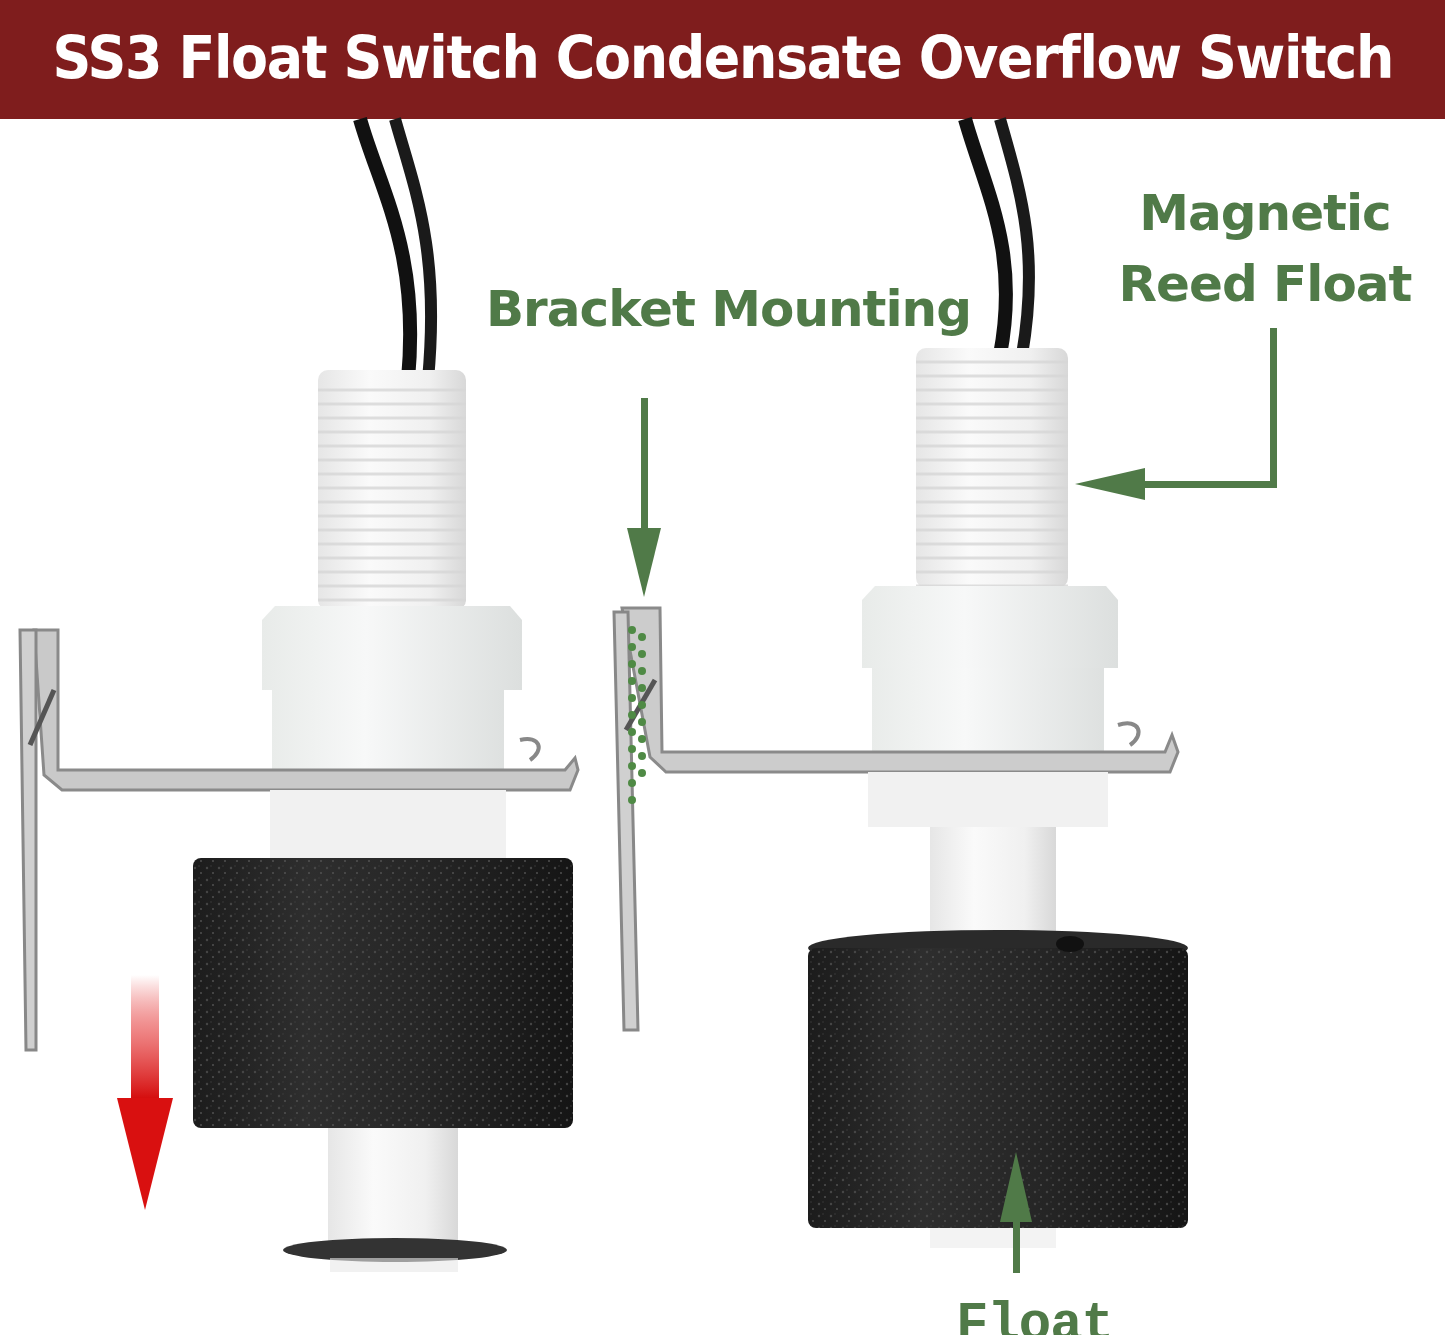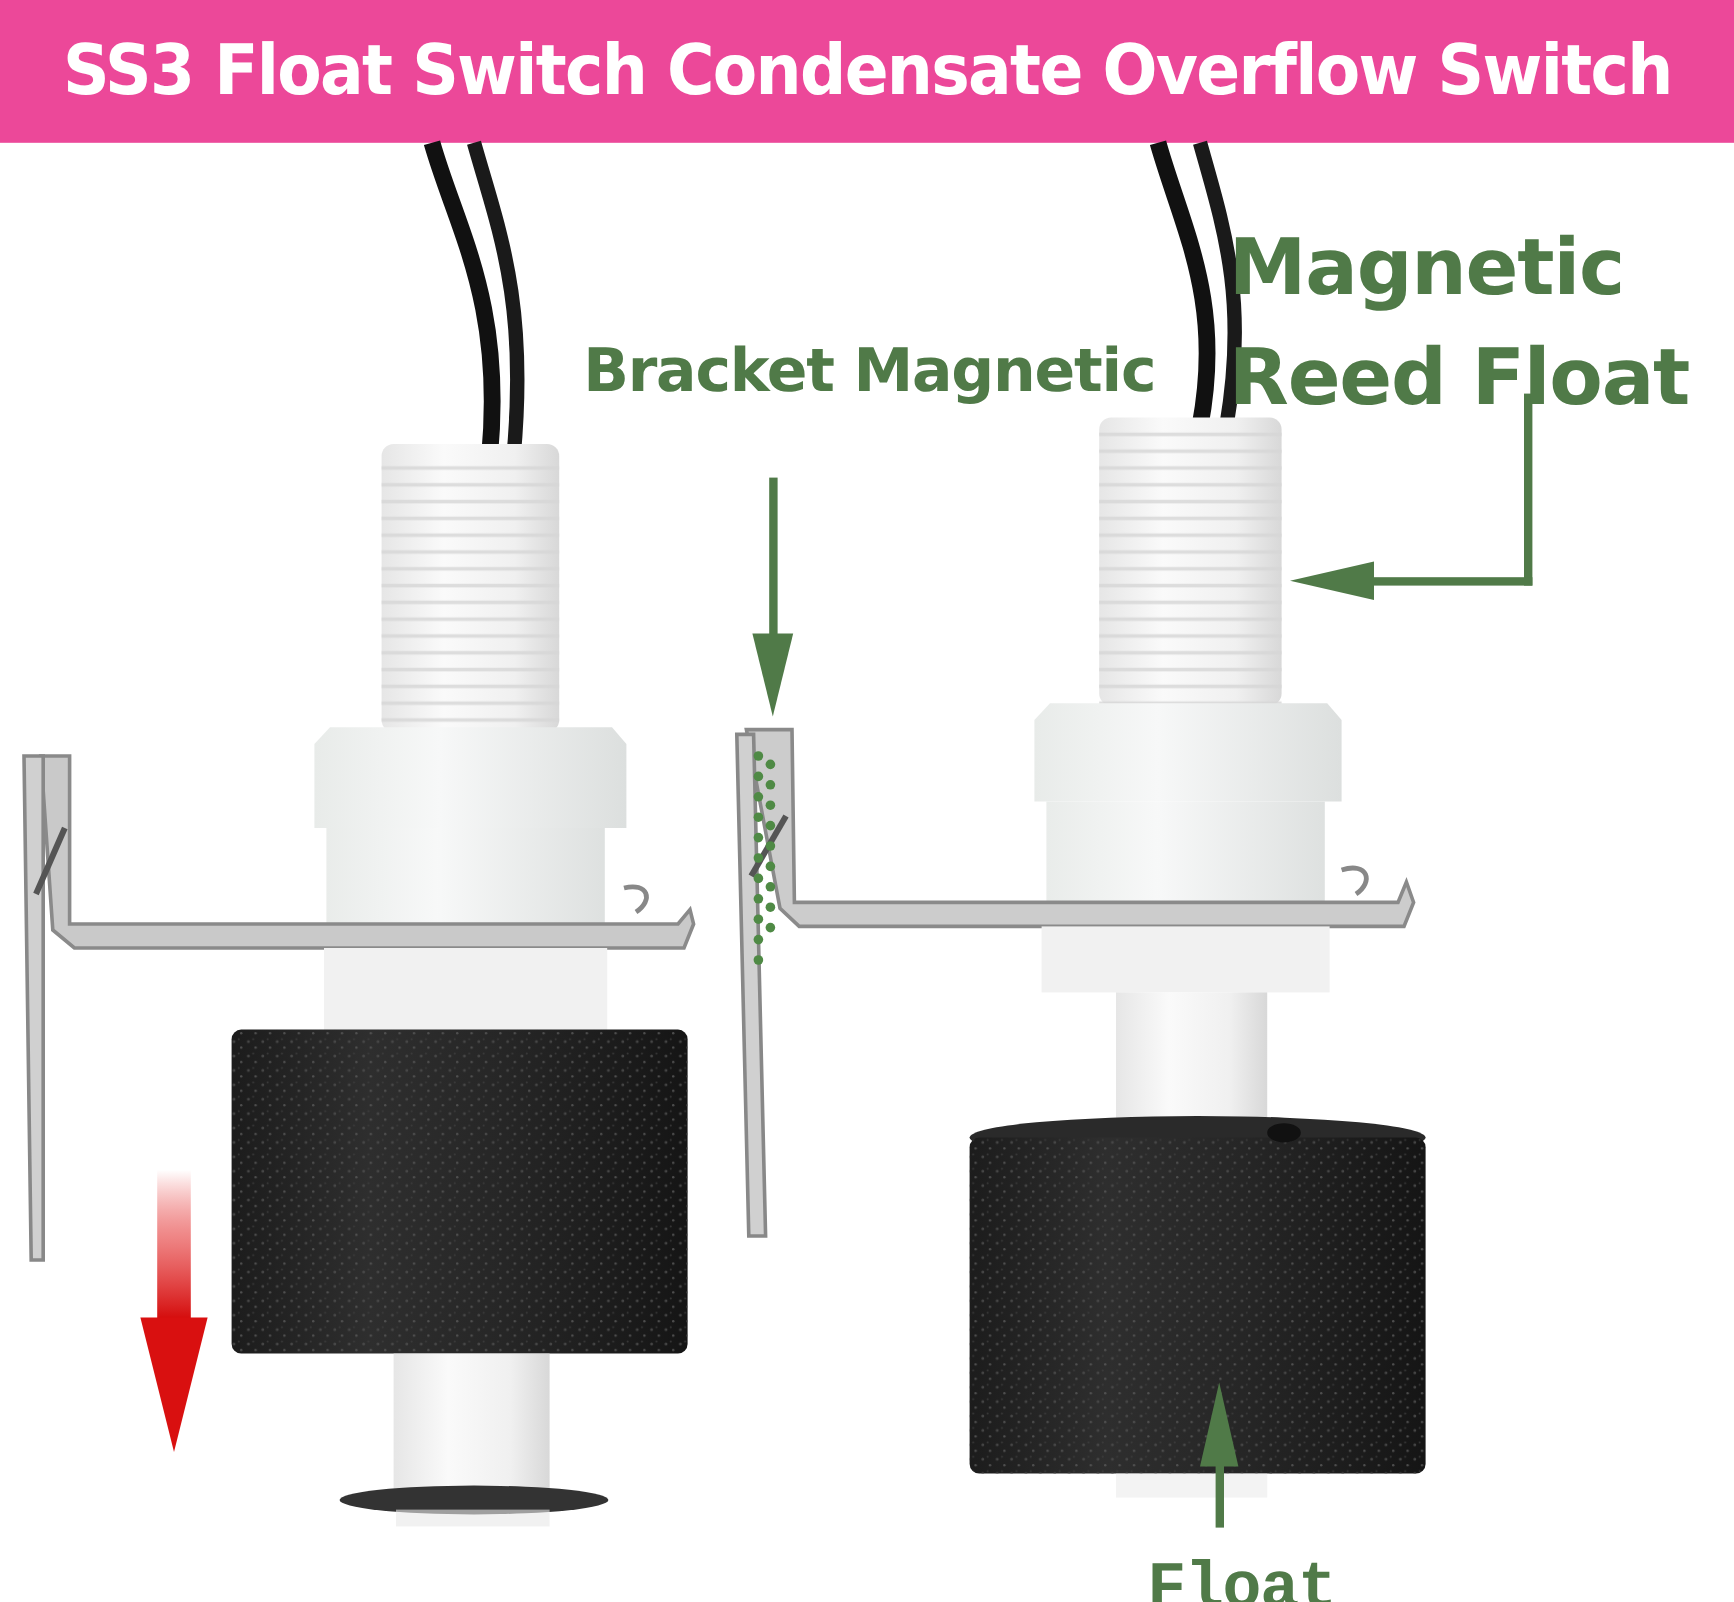--- a/index.html
+++ b/index.html
@@ -1,21 +1,21 @@
 <!DOCTYPE html>
 <html><head>
 <meta charset="utf-8">
 <style>
   html, body { margin: 0; padding: 0; background: #ffffff; }
   body { width: 1445px; height: 1335px; position: relative; overflow: hidden; font-family: "DejaVu Sans", sans-serif; }
-  .banner { position: absolute; left: 0; top: 0; width: 1445px; height: 119px; background: #ec4899; display: flex; align-items: center; justify-content: center; }
+  .banner { position: absolute; left: 0; top: 0; width: 1445px; height: 119px; background: #7f1d1d; display: flex; align-items: center; justify-content: center; }
   .banner-title { color: #ffffff; font-family: "DejaVu Sans", sans-serif; font-weight: bold; font-size: 58px; letter-spacing: -1.5px; white-space: nowrap; transform: scaleX(0.93); margin-top: -4px; }
   .label { position: absolute; color: #507a48; font-family: "DejaVu Sans", sans-serif; font-weight: bold; letter-spacing: -1px; white-space: nowrap; line-height: 1; }
   .lbl-bracket { left: 486px; top: 284px; font-size: 50px; }
-  .lbl-reed { left: 1024px; top: 178px; font-size: 65px; text-align: left; width: 330px; line-height: 1.42; }
+  .lbl-reed { left: 1100px; top: 178px; font-size: 50px; text-align: center; width: 330px; line-height: 1.42; }
   .lbl-float { left: 956px; top: 1298px; font-size: 54px; font-family: Liberation Mono, monospace; }
   svg.scene { position: absolute; left: 0; top: 0; }
 </style>
 </head>
 <body>
 
 <div class="banner">
   <div class="banner-title">SS3 Float Switch Condensate Overflow Switch</div>
 </div>
 
@@ -147,18 +147,18 @@
     <rect x="1270" y="328" width="7" height="160"></rect>
     <rect x="1140" y="481" width="137" height="7"></rect>
     <polygon points="1145,468 1145,500 1075,484"></polygon>
   </g>
   <g fill="#507a48">
     <rect x="1013" y="1215" width="7" height="58"></rect>
     <polygon points="1000,1222 1032,1222 1016,1152"></polygon>
   </g>
 </svg>
 
-<div class="label lbl-bracket">Bracket Magnetic</div>
+<div class="label lbl-bracket">Bracket Mounting</div>
 <div class="label lbl-reed">
   <div>Magnetic</div>
   <div>Reed Float</div>
 </div>
 <div class="label lbl-float">Float</div>
 
 </body></html>

